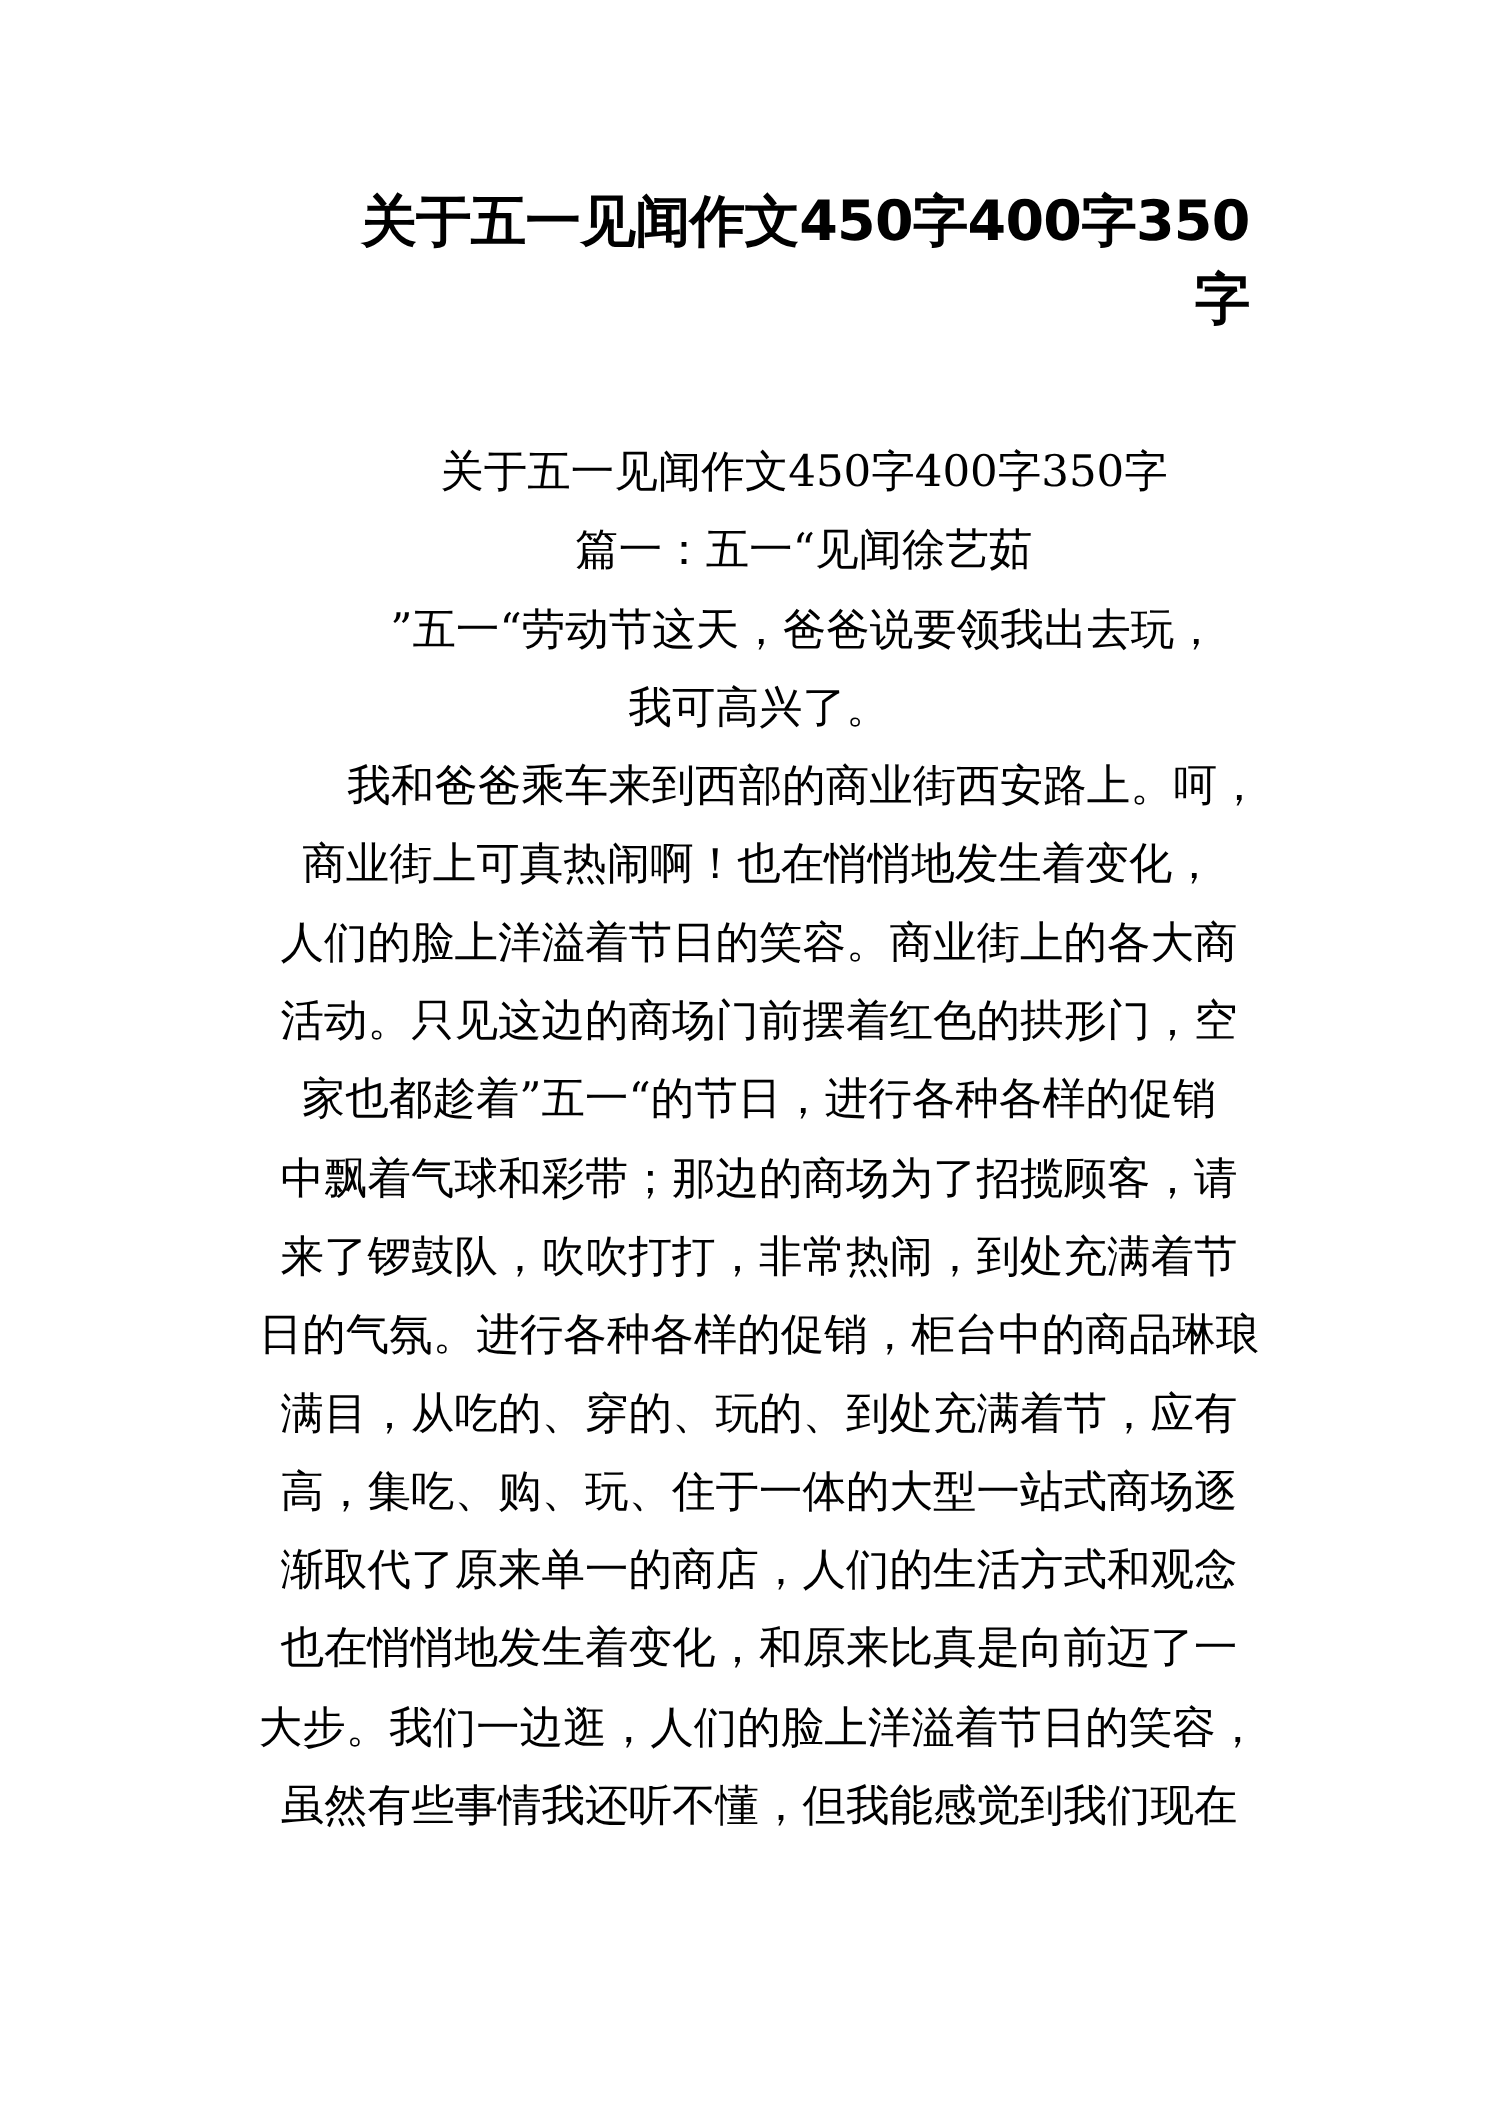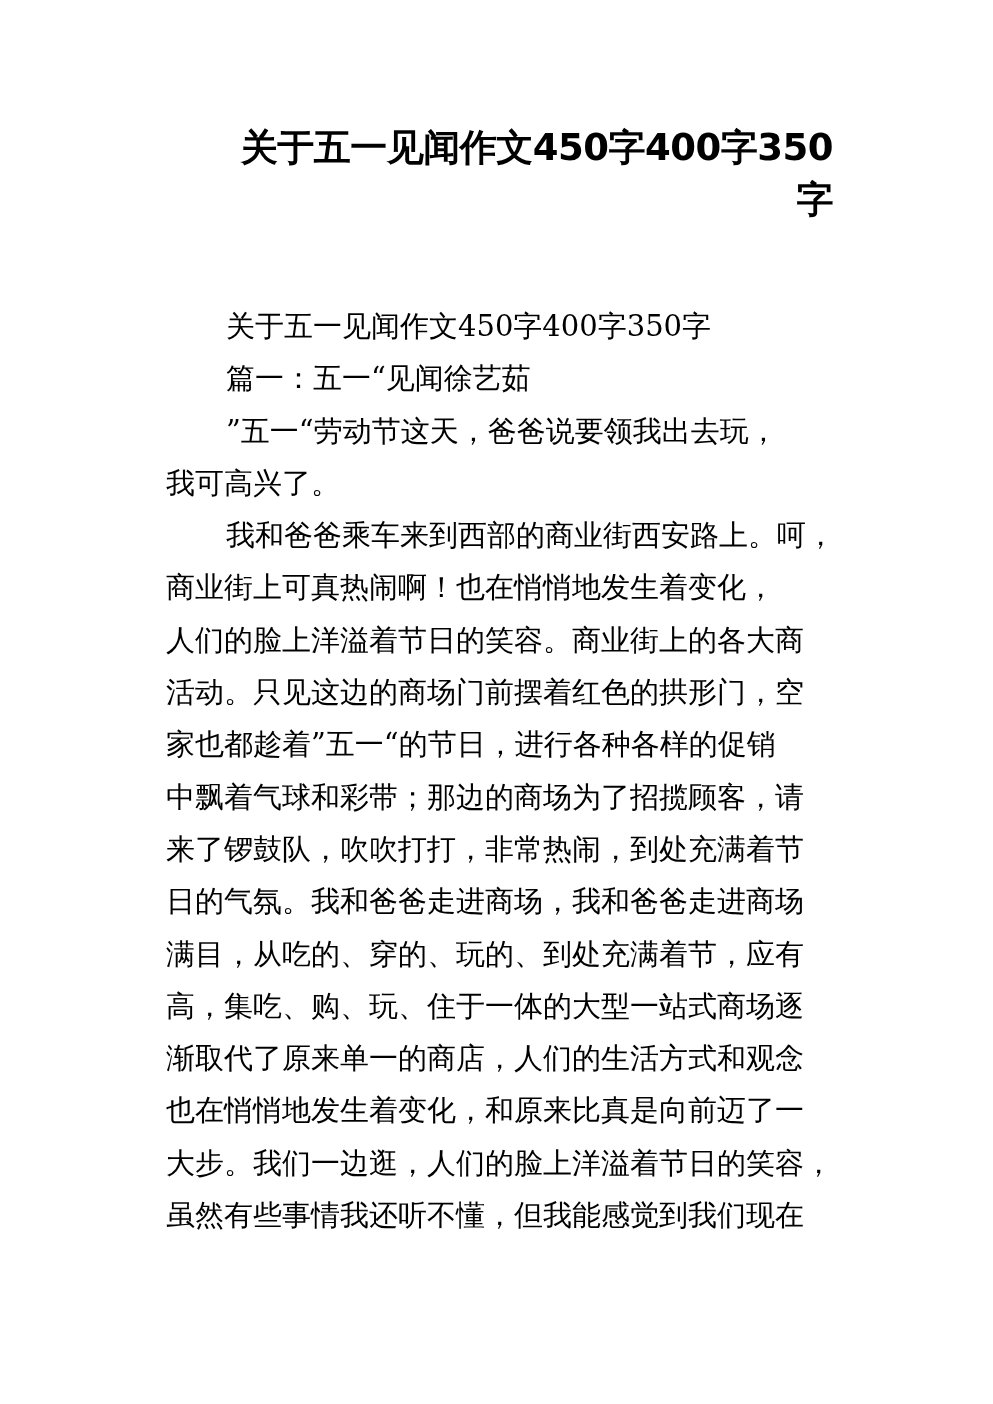--- a/index.html
+++ b/index.html
@@ -31,25 +31,26 @@
       font-family: "DejaVu Sans", "Liberation Sans", sans-serif;
       font-weight: bold;
       font-size: 37px;
       line-height: 52px;
       letter-spacing: -0.5px;
     }
     .doc-title span { display: block; }
     .body {
       position: absolute;
       left: 166px;
-      top: 300px;
+      top: 288px;
       width: 680px;
       font-family: "DejaVu Serif", "Liberation Serif", serif;
       font-size: 29px;
       line-height: 52.3px;
+      text-align: center;
     }
     .line {
       display: block;
       white-space: nowrap;
       height: 52.3px;
     }
     .indent { padding-left: 60px; }
   </style>
 </head>
 <body>
@@ -65,21 +66,21 @@
     <span class="line indent">篇一：五一“见闻徐艺茹</span>
     <span class="line indent">”五一“劳动节这天，爸爸说要领我出去玩，</span>
     <span class="line">我可高兴了。</span>
     <span class="line indent">我和爸爸乘车来到西部的商业街西安路上。呵，</span>
     <span class="line">商业街上可真热闹啊！也在悄悄地发生着变化，</span>
     <span class="line">人们的脸上洋溢着节日的笑容。商业街上的各大商</span>
     <span class="line">活动。只见这边的商场门前摆着红色的拱形门，空</span>
     <span class="line">家也都趁着”五一“的节日，进行各种各样的促销</span>
     <span class="line">中飘着气球和彩带；那边的商场为了招揽顾客，请</span>
     <span class="line">来了锣鼓队，吹吹打打，非常热闹，到处充满着节</span>
-    <span class="line">日的气氛。我和爸爸走进商场，我和爸爸走进商场</span>
+    <span class="line">日的气氛。进行各种各样的促销，柜台中的商品琳琅</span>
     <span class="line">满目，从吃的、穿的、玩的、到处充满着节，应有</span>
     <span class="line">高，集吃、购、玩、住于一体的大型一站式商场逐</span>
     <span class="line">渐取代了原来单一的商店，人们的生活方式和观念</span>
     <span class="line">也在悄悄地发生着变化，和原来比真是向前迈了一</span>
     <span class="line">大步。我们一边逛，人们的脸上洋溢着节日的笑容，</span>
     <span class="line">虽然有些事情我还听不懂，但我能感觉到我们现在</span>
   </div>
 </div>
 
 </body></html>

